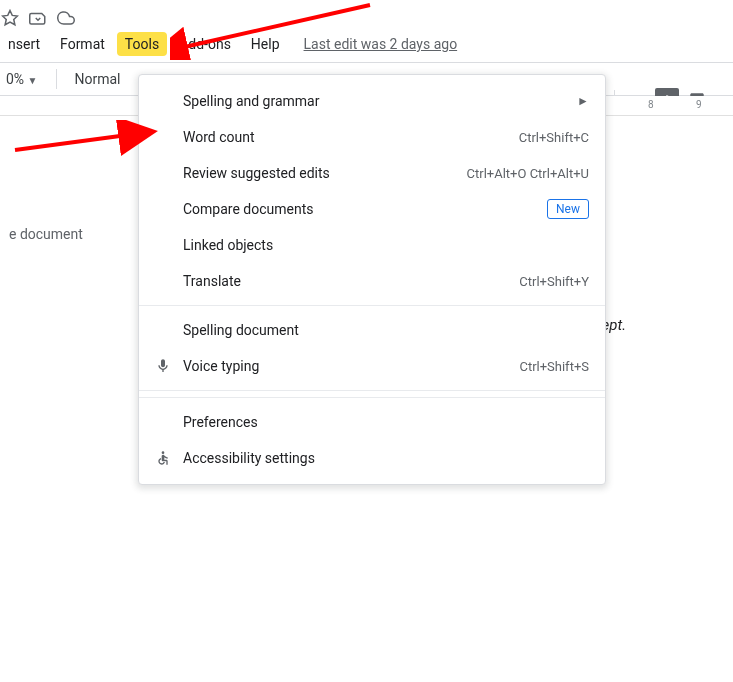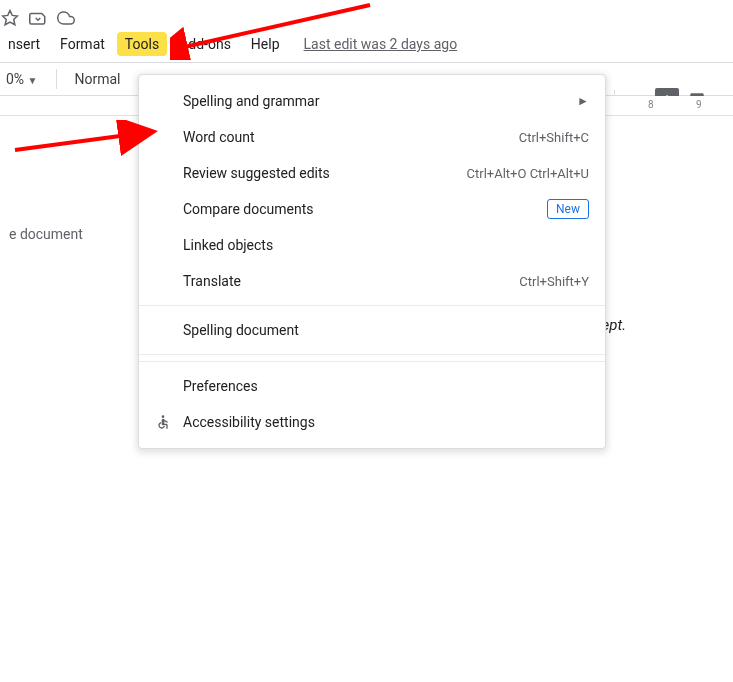--- a/index.html
+++ b/index.html
@@ -139,20 +139,29 @@
   <div class="dd-item">
     <span class="dd-icon"></span>
     <span class="dd-label">Translate</span>
     <span class="dd-shortcut">Ctrl+Shift+Y</span>
   </div>
   <div class="dd-sep"></div>
   <div class="dd-item">
     <span class="dd-icon"></span>
     <span class="dd-label">Spelling document</span>
   </div>
+  <div class="dd-item">
+    <span class="dd-icon">
+      <svg width="16" height="16" viewBox="0 0 24 24" fill="currentColor">
+          <path d="M12 14c1.66 0 3-1.34 3-3V5c0-1.66-1.34-3-3-3S9 3.34 9 5v6c0 1.66 1.34 3 3 3zm5-3c0 2.76-2.24 5-5 5s-5-2.24-5-5H5c0 3.53 2.61 6.43 6 6.92V21h2v-3.08c3.39-.49 6-3.39 6-6.92h-2z"></path>
+        </svg>
+    </span>
+    <span class="dd-label">Voice typing</span>
+    <span class="dd-shortcut">Ctrl+Shift+S</span>
+  </div>
   <div class="dd-sep"></div>
   <div class="dd-sep"></div>
   <div class="dd-item">
     <span class="dd-icon"></span>
     <span class="dd-label">Preferences</span>
   </div>
   <div class="dd-item">
     <span class="dd-icon">
       <svg width="16" height="16" viewBox="0 0 24 24" fill="currentColor">
           <circle cx="12" cy="4" r="2"></circle>

